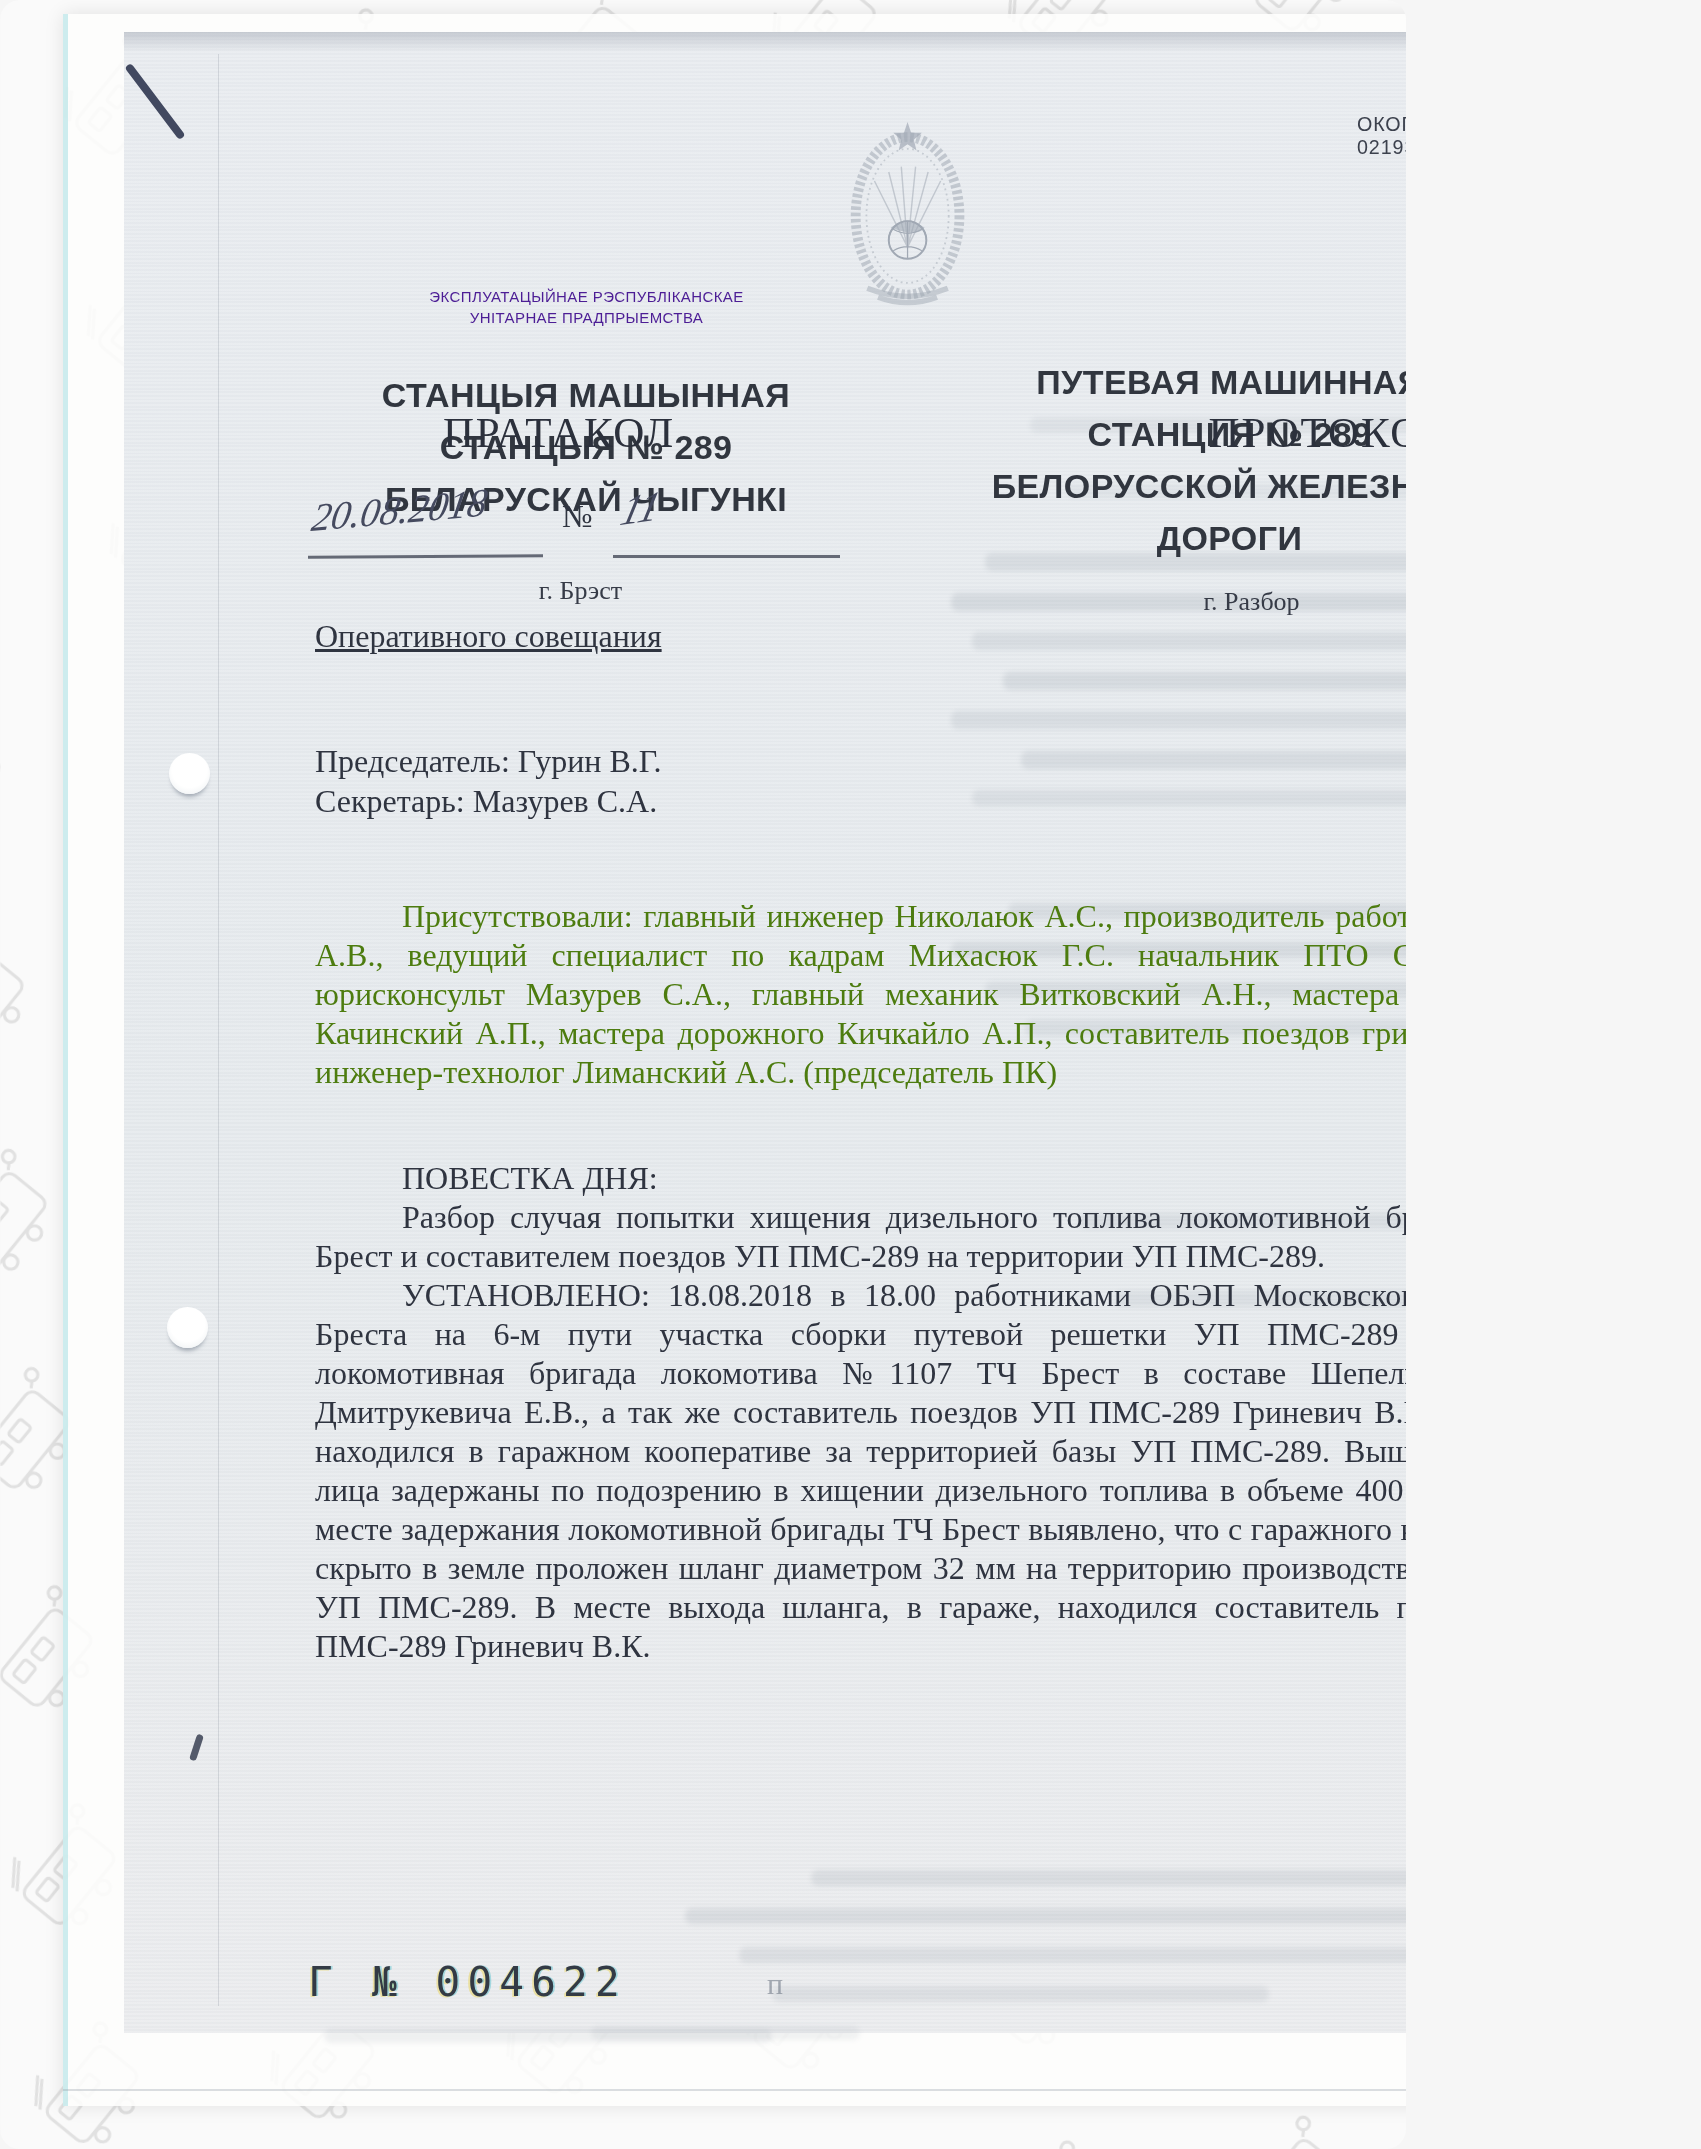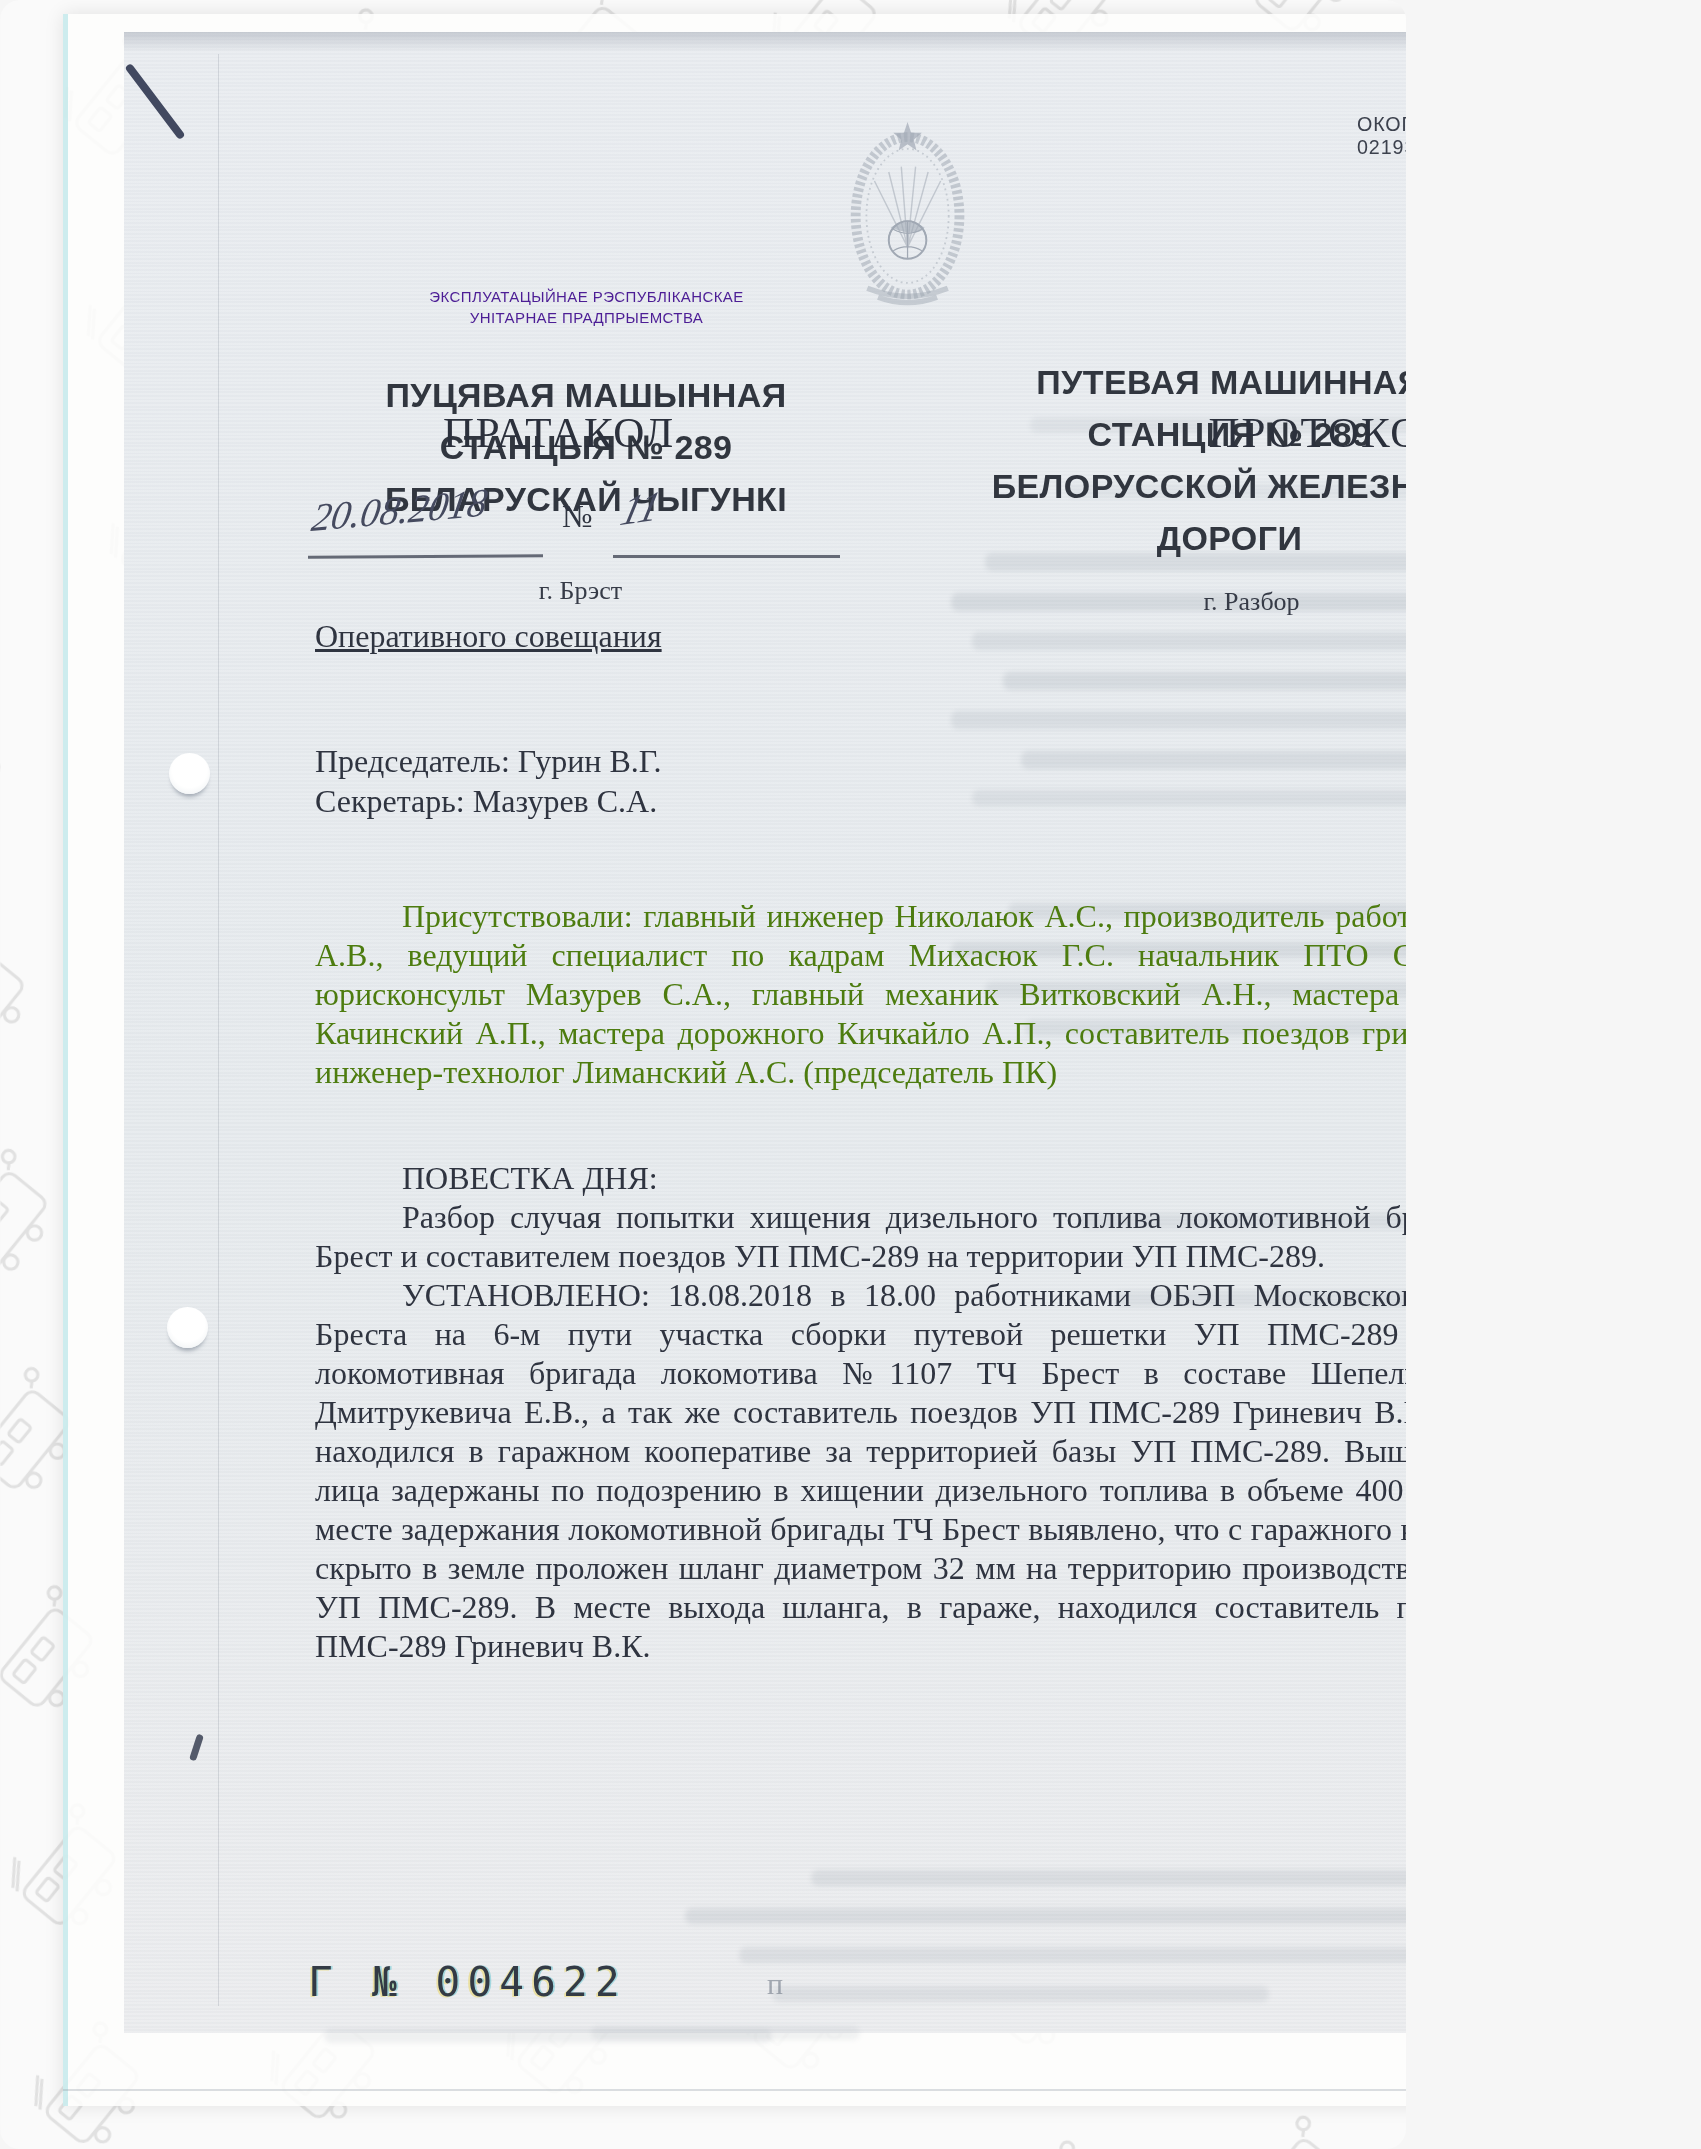--- a/index.html
+++ b/index.html
@@ -125,21 +125,21 @@
 
   <div class="content">
     <div class="okogu">ОКОГУ 02193</div>
 
     <div class="org org-left">
       <span>ЭКСПЛУАТАЦЫЙНАЕ РЭСПУБЛІКАНСКАЕ</span><br>
       <span>УНІТАРНАЕ ПРАДПРЫЕМСТВА</span>
     </div>
 
     <div class="name name-left">
-      <span>ПУЦЯВАЯ МАШЫННАЯ</span><br>
+      <span>СТАНЦЫЯ МАШЫННАЯ</span><br>
       <span>СТАНЦЫЯ № 289</span><br>
       <span>БЕЛАРУСКАЙ ЧЫГУНКІ</span>
     </div>
     <div class="name name-right">
       <span>ПУТЕВАЯ МАШИННАЯ</span><br>
       <span>СТАНЦИЯ № 289</span><br>
       <span>БЕЛОРУССКОЙ ЖЕЛЕЗНОЙ ДОРОГИ</span>
     </div>
 
     <div class="doc-title title-left">ПРАТАКОЛ</div>

